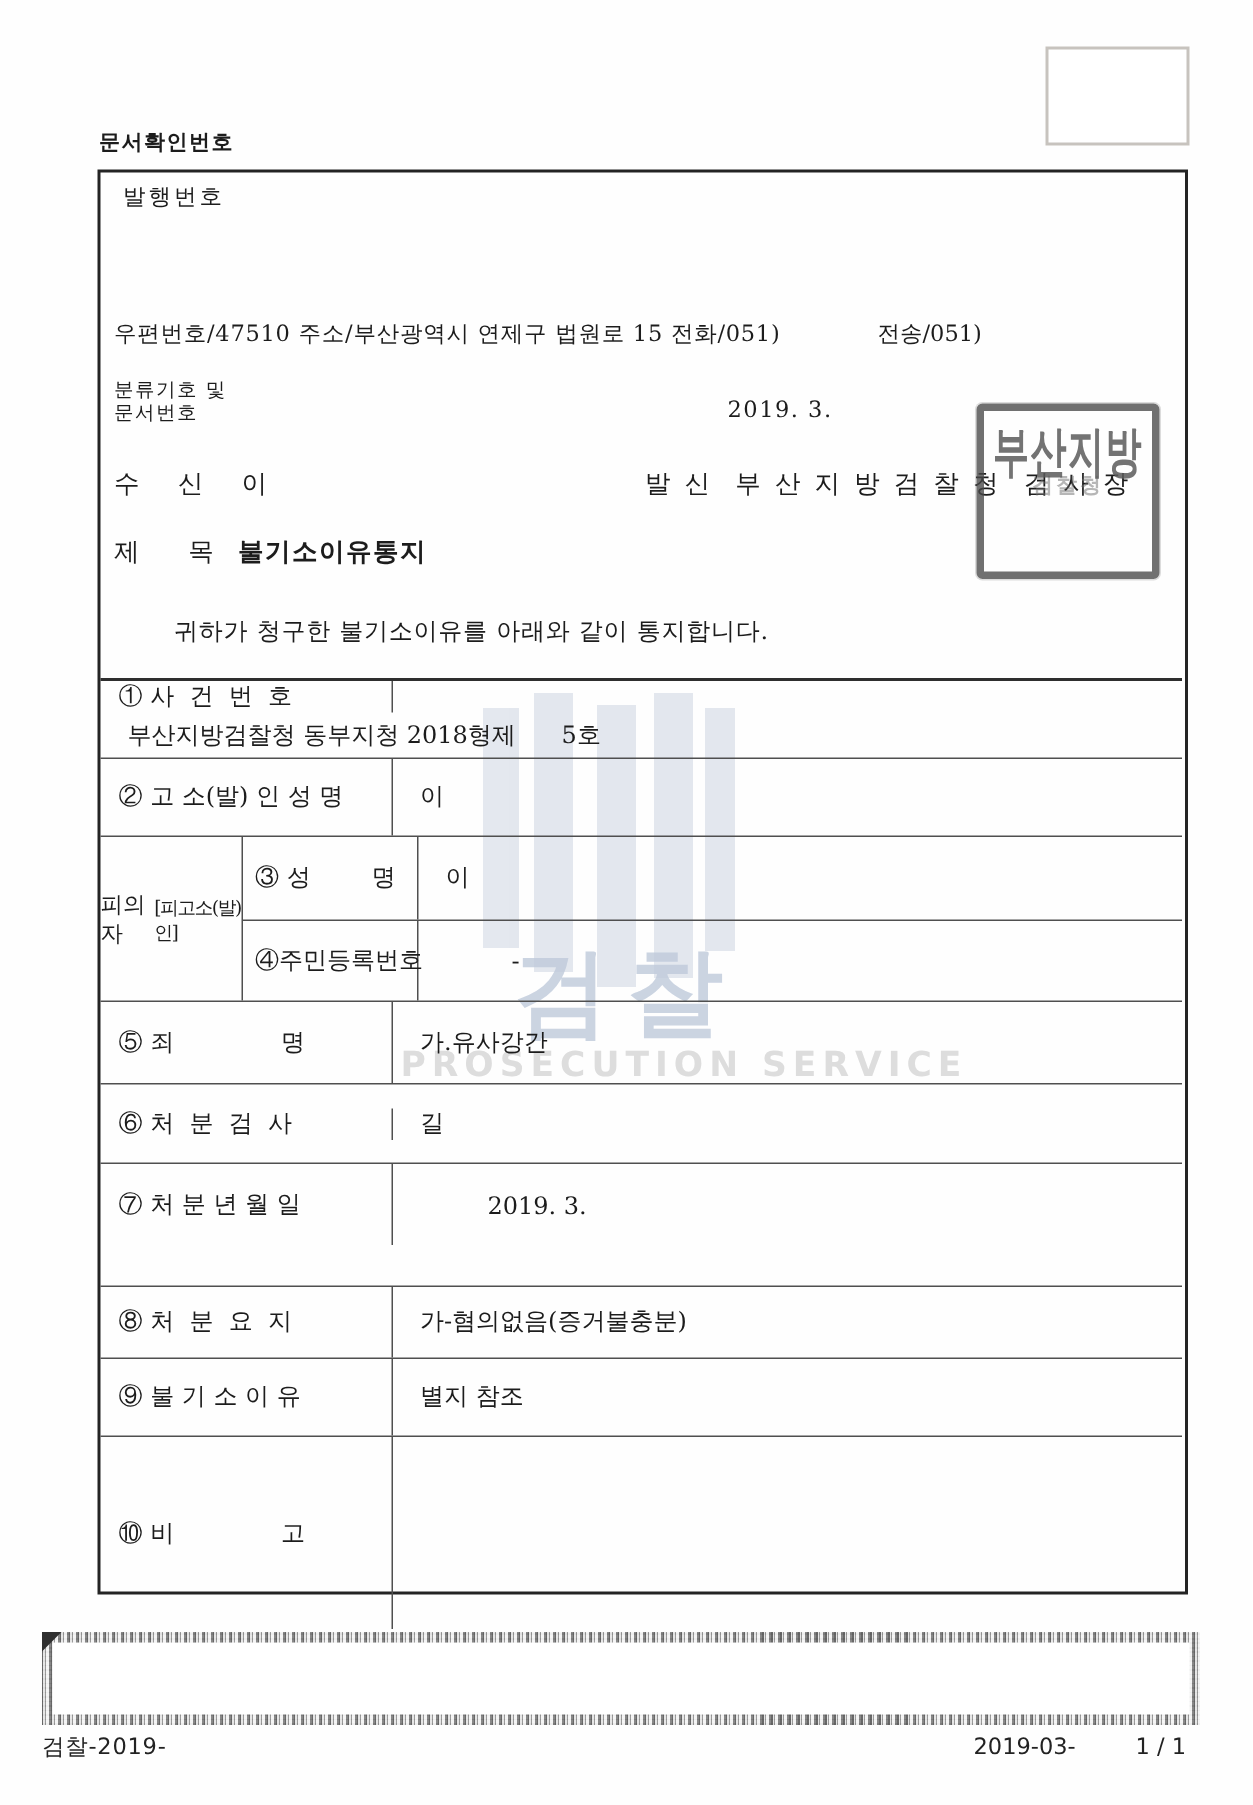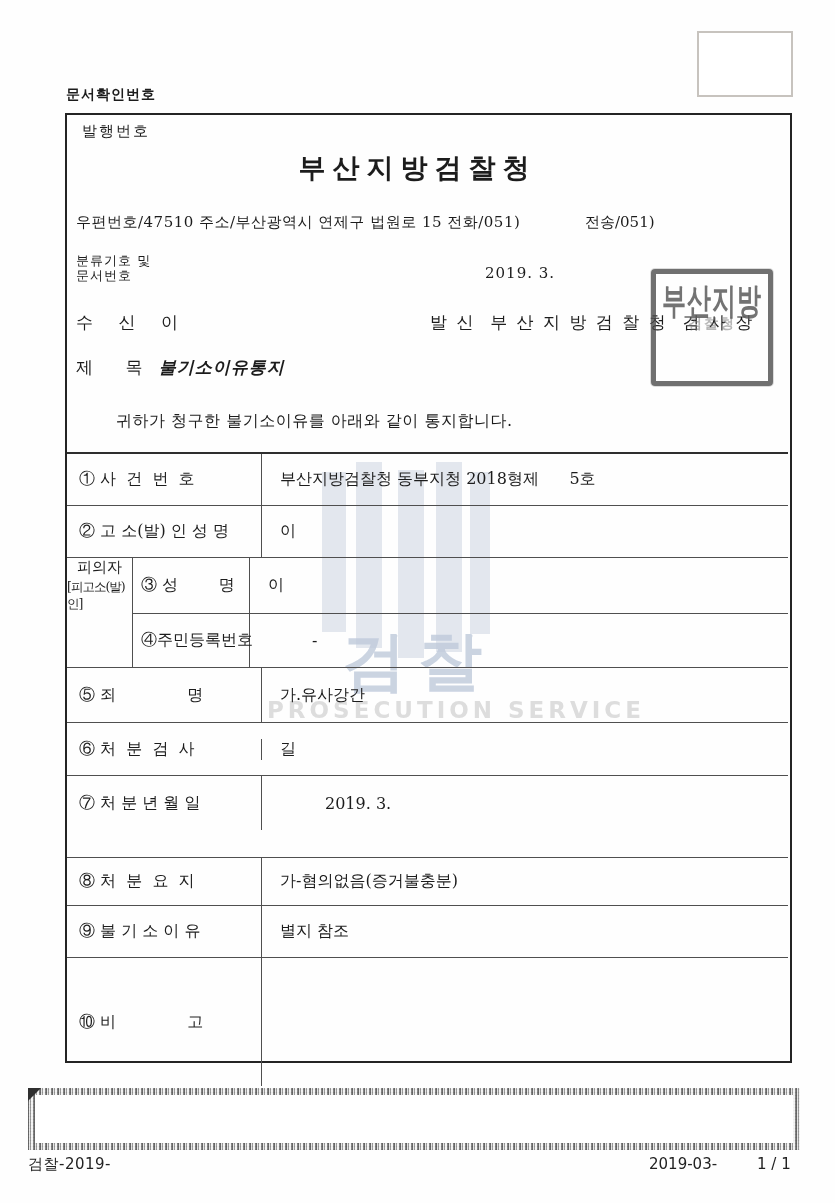--- a/index.html
+++ b/index.html
@@ -20,21 +20,21 @@
 
   .issue-no{left:82px;top:122px;font-size:15px;letter-spacing:2px;}
   .title{left:0;top:150px;width:835px;text-align:center;font-size:27px;font-weight:bold;letter-spacing:7px;}
   .addr{left:76px;top:213px;font-size:15px;letter-spacing:.5px;}
   .fax{left:585px;top:213px;font-size:15px;}
   .doc-class{left:76px;top:253px;font-size:13px;line-height:15px;letter-spacing:1px;}
   .date-top{left:485px;top:264px;font-size:15px;letter-spacing:1px;}
   .recv{left:76px;top:311px;font-size:17px;font-family:Liberation Serif, serif;}
   .sender{left:430px;top:311px;font-size:17px;letter-spacing:2px;z-index:1;}
   .subject{left:76px;top:356px;font-size:17px;}
-  .subject b{letter-spacing:1px;font-style:italic;}
+  .subject b{letter-spacing:1px;}
   .notice{left:116px;top:411px;font-size:16px;letter-spacing:.5px;}
 
   
   .stamp{
     left:651px;top:269px;width:112px;height:107px;z-index:2;
     border:5px solid rgba(72,72,72,.78);border-radius:4px;
     box-shadow:0 0 0 1px rgba(120,120,120,.25);
     overflow:hidden;
   }
   .stamp-inner{
@@ -57,22 +57,22 @@
   .wm-en{left:267px;top:697px;font-size:23px;font-weight:bold;color:#dddddd;
          letter-spacing:4px;z-index:0;font-family:"DejaVu Sans","Liberation Sans",sans-serif;}
 
   
   .tbl{left:67px;top:452px;width:721px;z-index:1;}
   .trow{display:flex;box-sizing:border-box;border-top:1px solid #4f4f4f;}
   .trow.first{border-top:2px solid #2e2e2e;}
   .lbl{width:195px;box-sizing:border-box;border-right:1px solid #4f4f4f;
        display:flex;align-items:center;padding-left:12px;font-size:16px;white-space:pre;}
   .val{flex:1;display:flex;align-items:center;padding-left:18px;font-size:16px;white-space:pre;}
-  .grp{width:66px;box-sizing:border-box;border-right:1px solid #4f4f4f;
-       display:flex;flex-direction:column;align-items:center;font-size:15px;}
+  .grp{width:95px;box-sizing:border-box;border-right:1px solid #4f4f4f;
+       display:flex;flex-direction:row;align-items:center;justify-content:center;font-size:15px;}
   .grp .g2{font-size:12.5px;margin-top:2px;letter-spacing:-1px;}
   .subcol{flex:1;display:flex;flex-direction:column;}
   .subrow{display:flex;box-sizing:border-box;}
   .subrow+.subrow{border-top:1px solid #4f4f4f;}
   .sublbl{width:117px;box-sizing:border-box;border-right:1px solid #4f4f4f;
           display:flex;align-items:center;padding-left:8px;font-size:16px;white-space:pre;}
   .val.rrn{padding-left:62px;}
 
   
   .barstrip{
@@ -105,21 +105,20 @@
     <div style="left:78px;top:8px;width:26px;height:188px;"></div>
     <div style="left:116px;top:0;width:26px;height:190px;"></div>
     <div style="left:150px;top:10px;width:20px;height:162px;"></div>
   </div>
   <div class="abs wm-kr">검찰</div>
   <div class="abs wm-en">PROSECUTION SERVICE</div>
 
   <div class="abs doc-frame"></div>
 
   <div class="abs issue-no pre">발행번호</div>
-  <div class="abs title">부산지방검찰청</div>
 
   <div class="abs addr pre">우편번호/47510 주소/부산광역시 연제구 법원로 15 전화/051)</div>
   <div class="abs fax pre">전송/051)</div>
 
   <div class="abs doc-class">
     <div class="pre">분류기호 및</div>
     <div class="pre">문서번호</div>
   </div>
   <div class="abs date-top pre">2019. 3.</div>
 
@@ -132,21 +131,21 @@
   </div>
 
   <div class="abs subject">
     <span class="pre">제      목</span><span class="pre">   </span><b class="pre">불기소이유통지</b>
   </div>
 
   <div class="abs notice pre">귀하가 청구한 불기소이유를 아래와 같이 통지합니다.</div>
 
   <div class="abs tbl">
 
-    <div class="trow first" style="height:53px;">
+    <div class="trow first" style="height:53px;flex-direction:column;">
       <div class="lbl">① 사  건  번  호</div>
       <div class="val">부산지방검찰청 동부지청 2018형제      5호</div>
     </div>
 
     <div class="trow" style="height:52px;">
       <div class="lbl">② 고 소(발) 인 성 명</div>
       <div class="val">이</div>
     </div>
 
     <div class="trow" style="height:110px;">

